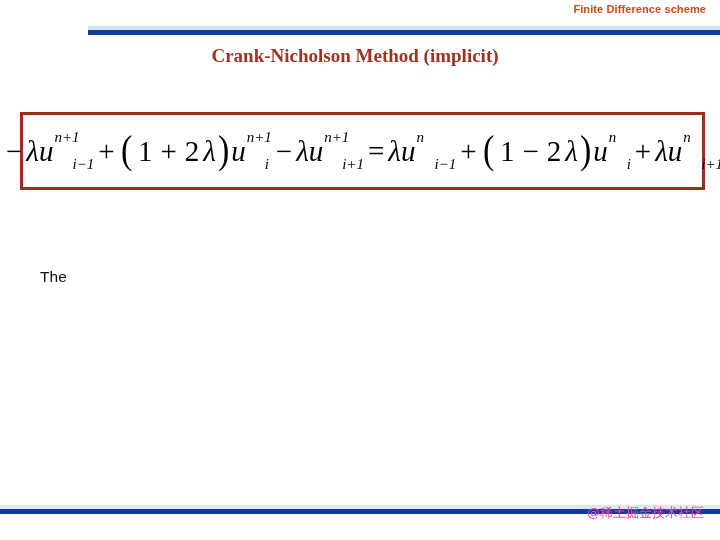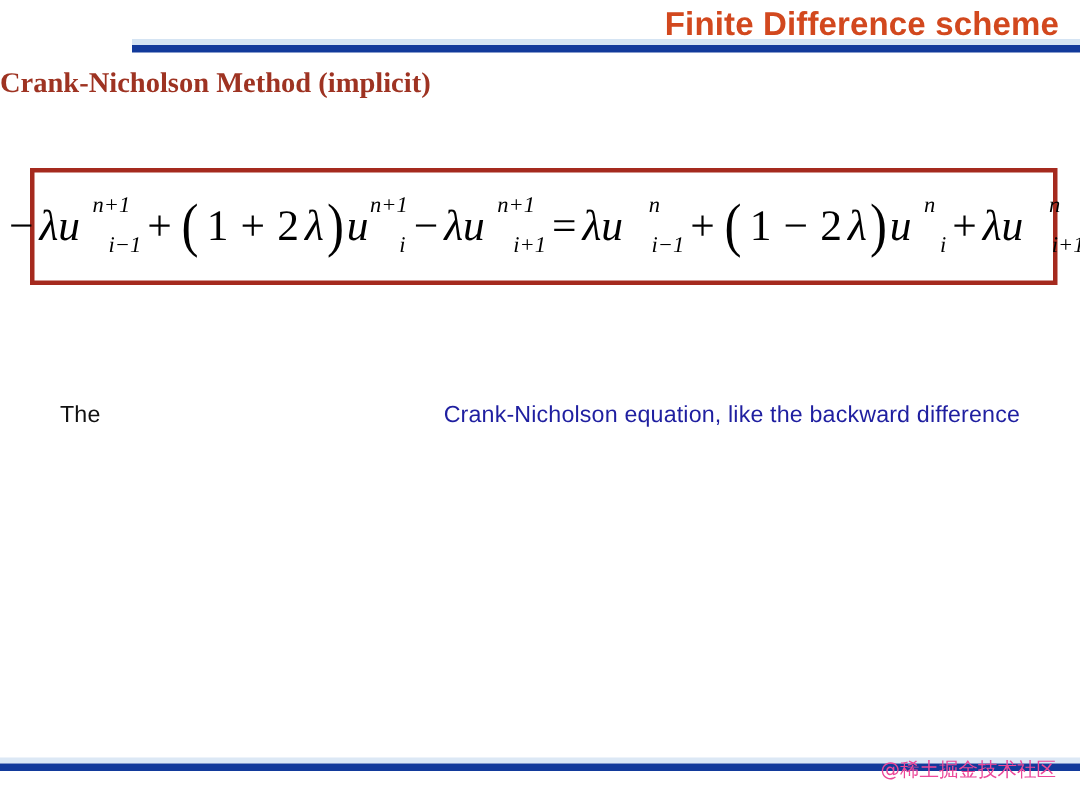--- a/index.html
+++ b/index.html
@@ -21,21 +21,21 @@
     top: 0;
     left: 0;
     width: 720px;
     height: 40px;
   }
   .header-title {
     position: absolute;
     right: 14px;
     top: 3px;
     font-family: "Liberation Sans", sans-serif;
-    font-size: 22px;
+    font-size: 11px;
     font-weight: bold;
     color: #d2481e;
     letter-spacing: 0.1px;
     white-space: nowrap;
   }
   .header-rule {
     position: absolute;
     left: 88px;
     top: 26px;
     width: 632px;
@@ -55,22 +55,23 @@
     top: 4px;
     width: 100%;
     height: 5px;
     background: #123a9b;
   }
 
   
   .subtitle {
     position: absolute;
     top: 45px;
-    left: 0;
+    left: 10px;
     width: 690px;
+    text-align: center;
     font-family: "Liberation Serif", serif;
     font-size: 19px;
     font-weight: bold;
     color: #9e3322;
   }
 
   
   .equation-box {
     position: absolute;
     left: 20px;
@@ -116,21 +117,20 @@
   
   .supsub {
     display: inline-flex;
     flex-direction: column;
     justify-content: center;
     font-size: 15px;
     font-style: italic;
     line-height: 1;
     vertical-align: middle;
     margin-left: 1px;
-    text-align: center;
   }
   .supsub .sup {
     margin-bottom: 3px;
     position: relative;
     top: -5px;
   }
   .supsub .sub {
     position: relative;
     top: 4px;
     margin-left: 18px;
@@ -288,21 +288,20 @@
         <span class="sub">i+1</span>
       </span>
     </span>
 
   </div>
 </div>
 
 <div class="body-text">
   <span class="line line-justified">
     <span class="txt-black">The</span>
-    <span class="txt-blue">Crank-Nicholson equation, like the backward difference</span>
   </span>
 </div>
 
 <div class="footer-rule">
   <div class="rule-light"></div>
   <div class="rule-dark"></div>
 </div>
 <div class="watermark">@稀土掘金技术社区</div>
 
 </body></html>

